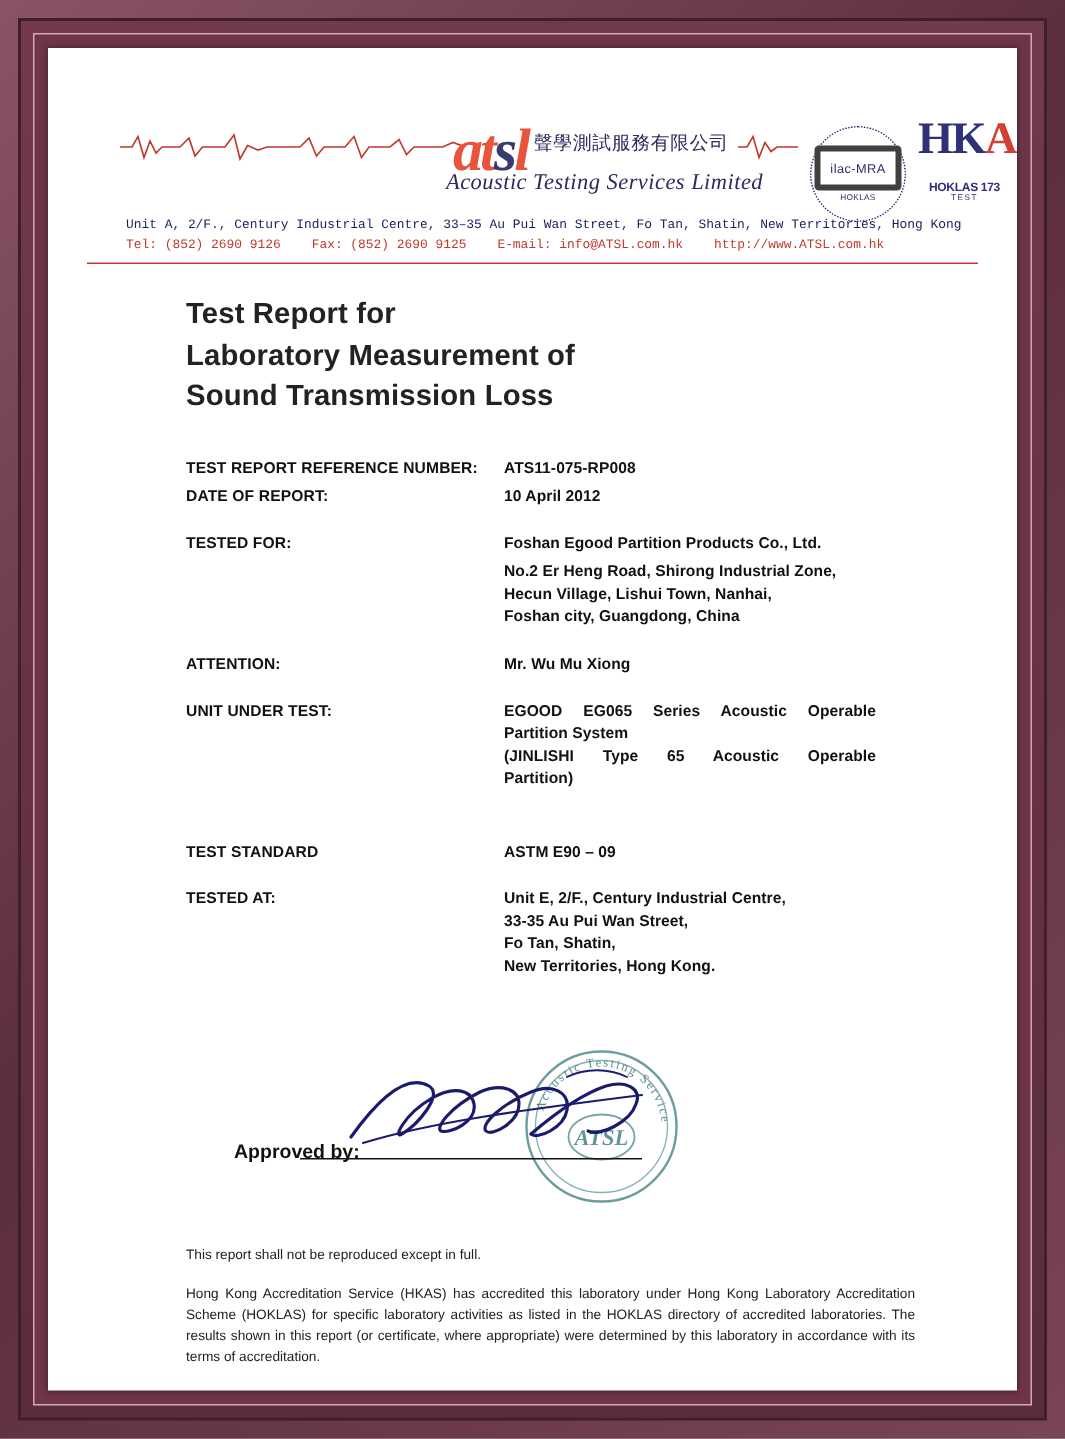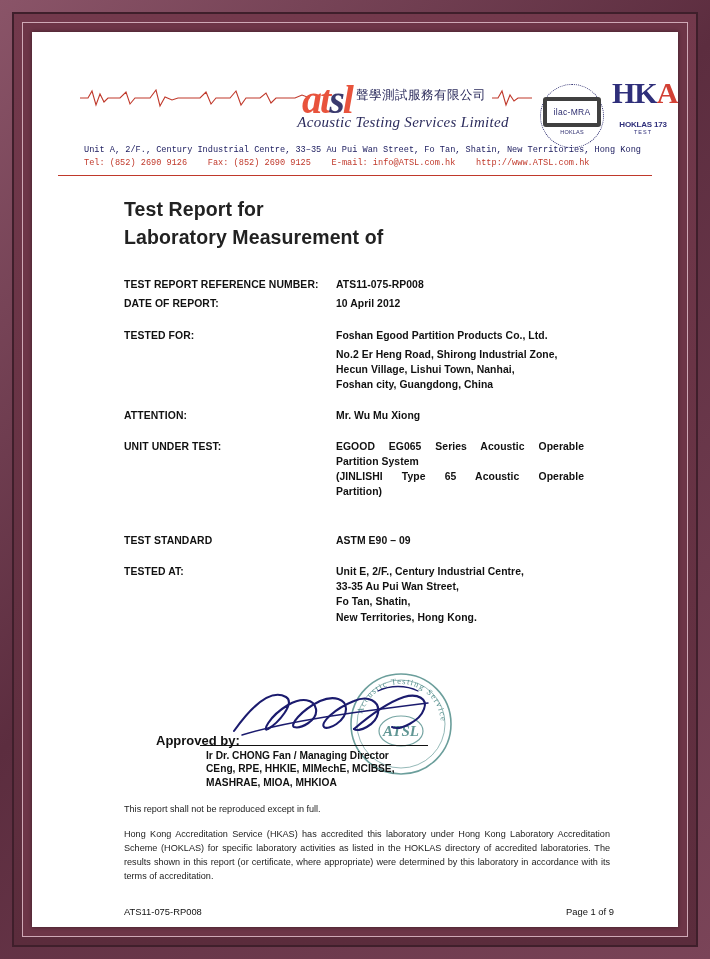--- a/index.html
+++ b/index.html
@@ -337,20 +337,21 @@
       </div>
 
       <div class="rule"></div>
     </div>
 
     <div class="content">
 
       <h1 class="title">
         <span class="val-line">Test Report for</span>
         <span class="val-line">Laboratory Measurement of</span>
+        <span class="val-line">Sound Transmission Loss</span>
       </h1>
 
       <table class="fields">
         <tbody>
             <tr class="tight">
           <td class="label">TEST REPORT REFERENCE NUMBER:</td>
           <td class="value">
             <span class="val-line">ATS11-075-RP008</span>
           </td>
         </tr>
@@ -424,25 +425,20 @@
           <g fill="none" stroke="#1b1b6e" stroke-width="2.1" stroke-linecap="round">
             <path d="M6 48 C 26 20, 44 6, 58 14 C 68 20, 50 40, 40 46 C 34 50, 40 34, 60 22 C 74 14, 86 16, 88 26 C 90 38, 72 46, 66 44 C 62 42, 72 28, 92 18 C 106 12, 118 16, 118 26 C 118 38, 100 48, 96 44 C 92 40, 106 26, 126 18 C 140 12, 152 18, 150 30 C 148 42, 130 50, 126 46"></path>
             <path d="M126 46 C 140 34, 158 20, 176 14 C 190 10, 200 16, 196 26 C 192 38, 172 48, 164 44"></path>
             <path d="M14 52 C 60 38, 120 30, 200 20" stroke-width="1.4"></path>
             <path d="M150 8 C 162 2, 178 2, 190 8" stroke-width="1.3"></path>
           </g>
         </svg>
 
         <div class="approved">Approved by:</div>
         <div class="sig-rule"></div>
-        <div class="sig-name">
-          <div>Ir Dr. CHONG Fan / Managing Director</div>
-          <div>CEng, RPE, HHKIE, MIMechE, MCIBSE,</div>
-          <div>MASHRAE, MIOA, MHKIOA</div>
-        </div>
       </div>
 
       <div class="notes">
         <p>This report shall not be reproduced except in full.</p>
         <p>Hong Kong Accreditation Service (HKAS) has accredited this laboratory under Hong Kong Laboratory Accreditation Scheme (HOKLAS) for specific laboratory activities as listed in the HOKLAS directory of accredited laboratories. The results shown in this report (or certificate, where appropriate) were determined by this laboratory in accordance with its terms of accreditation.</p>
       </div>
 
       <div class="footer">
         <span>ATS11-075-RP008</span>
         <span>Page 1 of 9</span>

